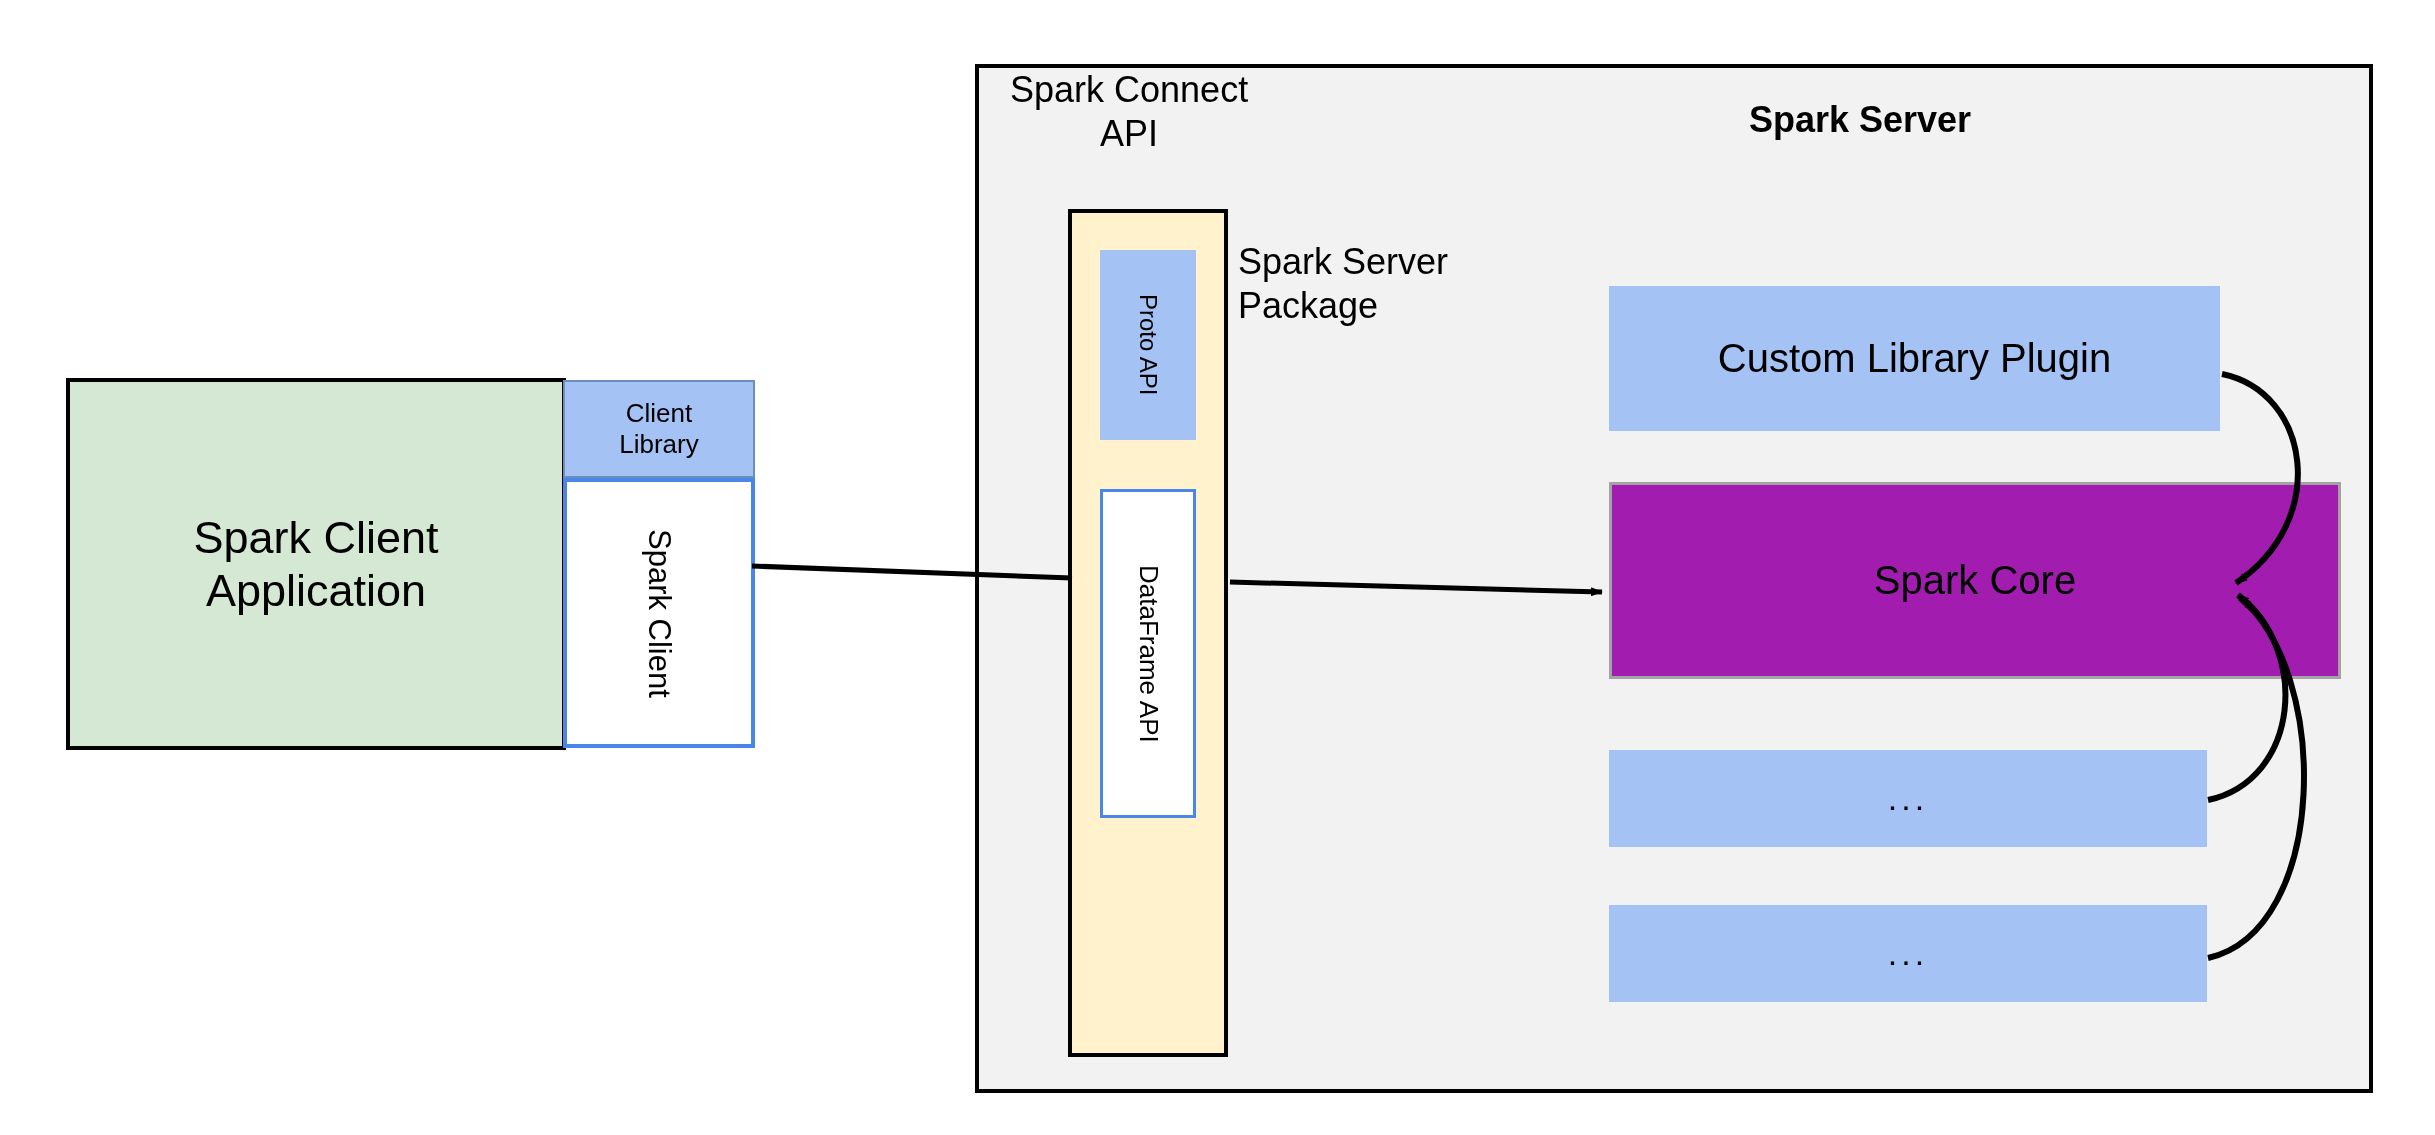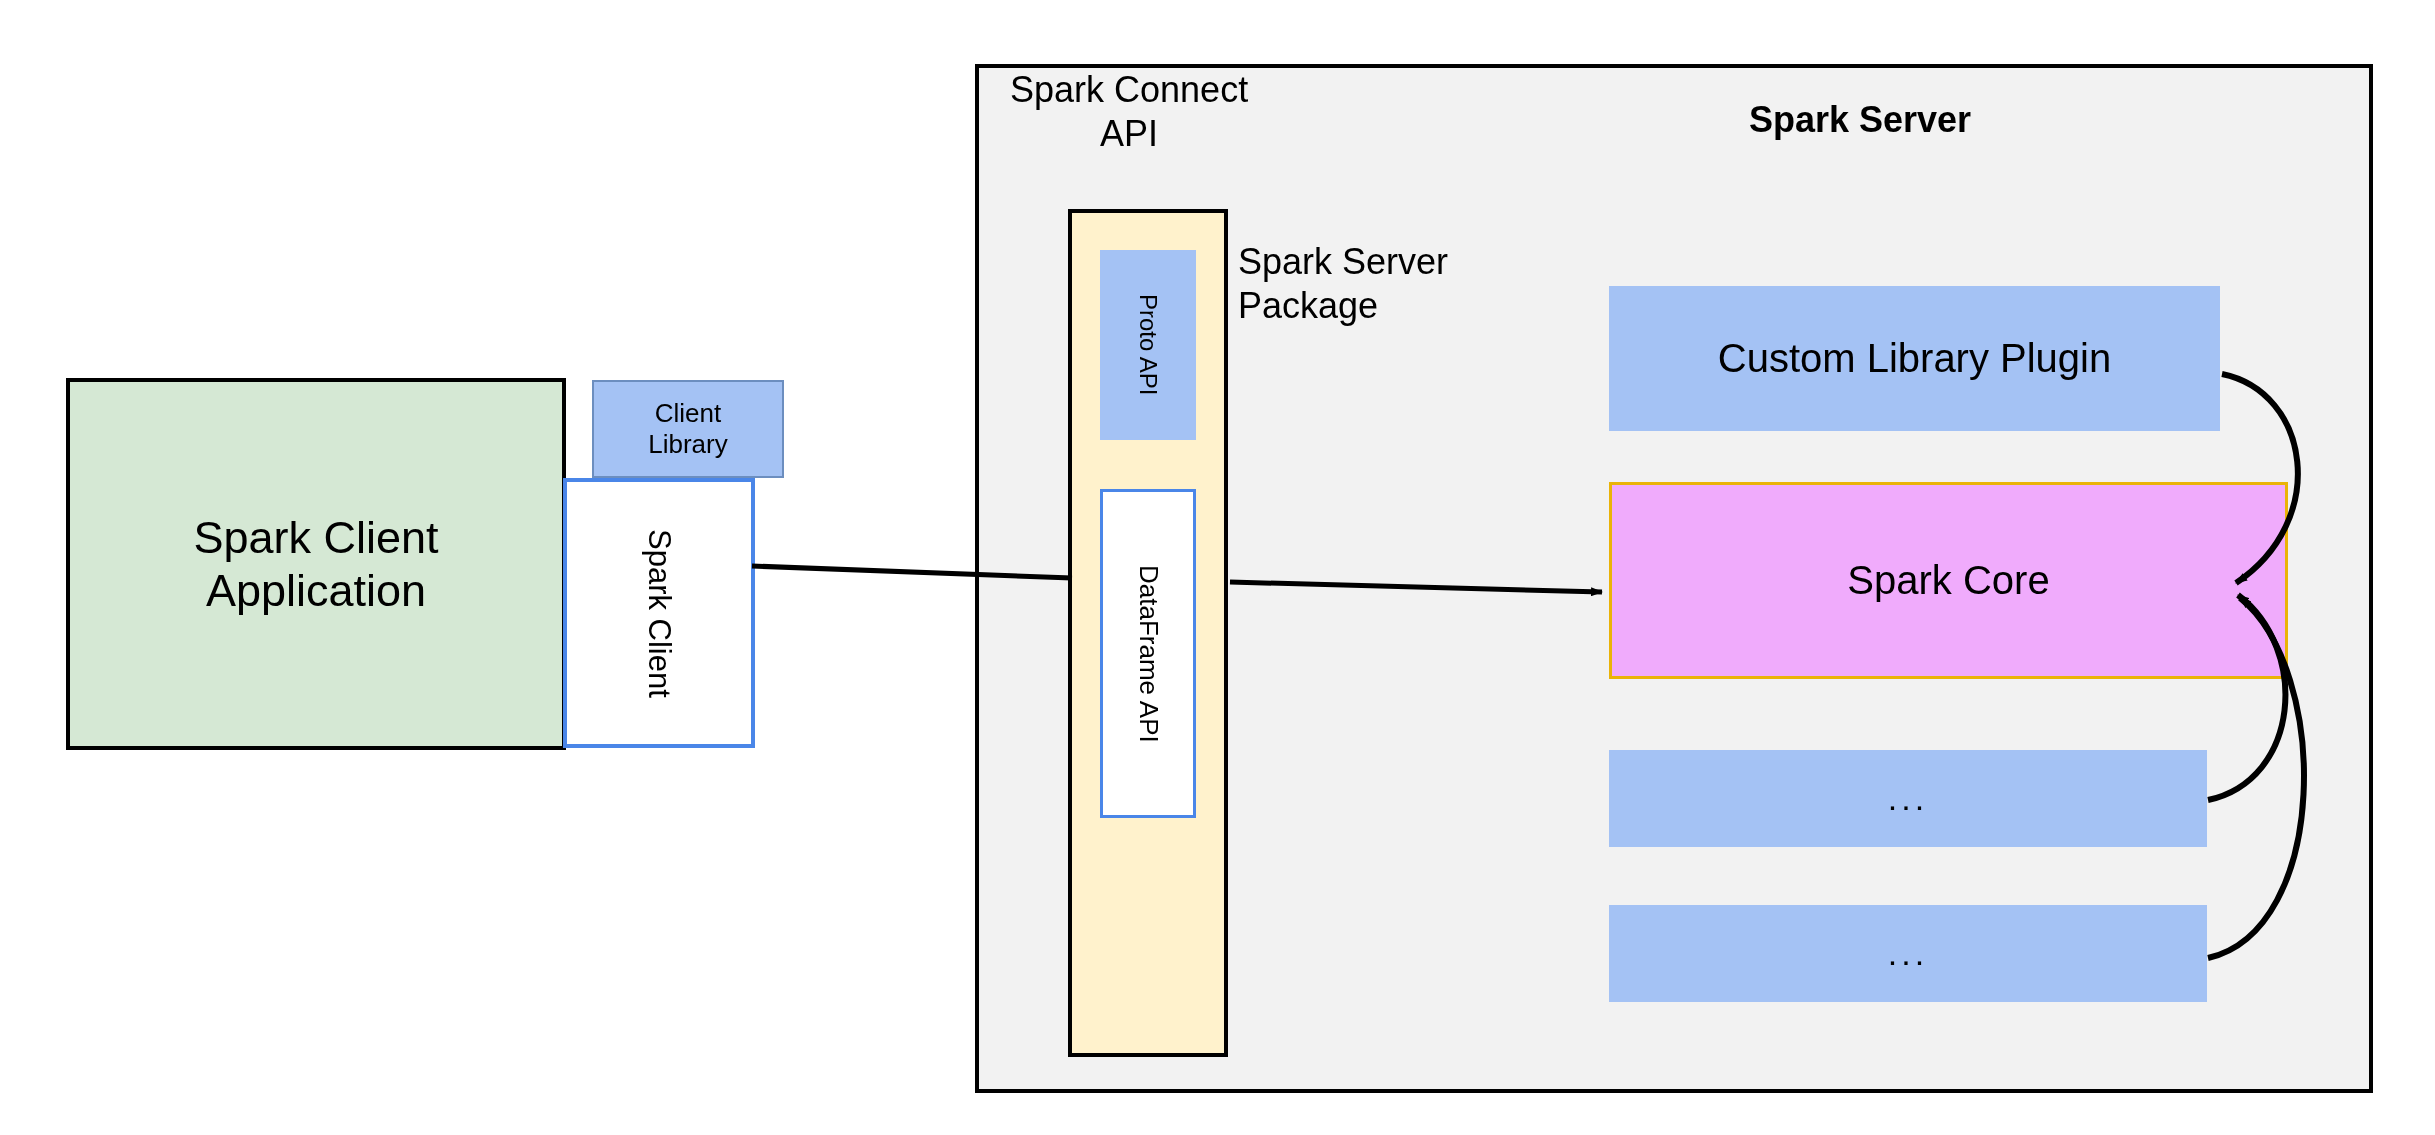--- a/index.html
+++ b/index.html
@@ -40,21 +40,20 @@
   }
   #client-package {
     left: 563px;
     top: 380px;
     width: 192px;
     height: 98px;
     background: #a4c2f4;
     border: 2px solid #6c8ebf;
     font-size: 26px;
     line-height: 1.18;
-    margin-left: 29px;
   }
   #spark-client {
     left: 563px;
     top: 478px;
     width: 192px;
     height: 270px;
     background: #ffffff;
     border: 4px solid #4a86e8;
     font-size: 31px;
   }
@@ -136,24 +135,24 @@
     top: 278px;
     width: 611px;
     height: 145px;
     background: #a4c2f4;
     font-size: 40px;
     margin-top: 8px;
   }
   #spark-core {
     left: 1609px;
     top: 482px;
-    width: 679px;
+    width: 732px;
     height: 197px;
-    background: #f0abfc;
-    border: 3px solid #eab308;
+    background: #a21caf;
+    border: 3px solid #a3a3a3;
     font-size: 40px;
   }
   #ellipsis-1 {
     left: 1609px;
     top: 750px;
     width: 598px;
     height: 97px;
     background: #a4c2f4;
     font-size: 34px;
     letter-spacing: 4px;

